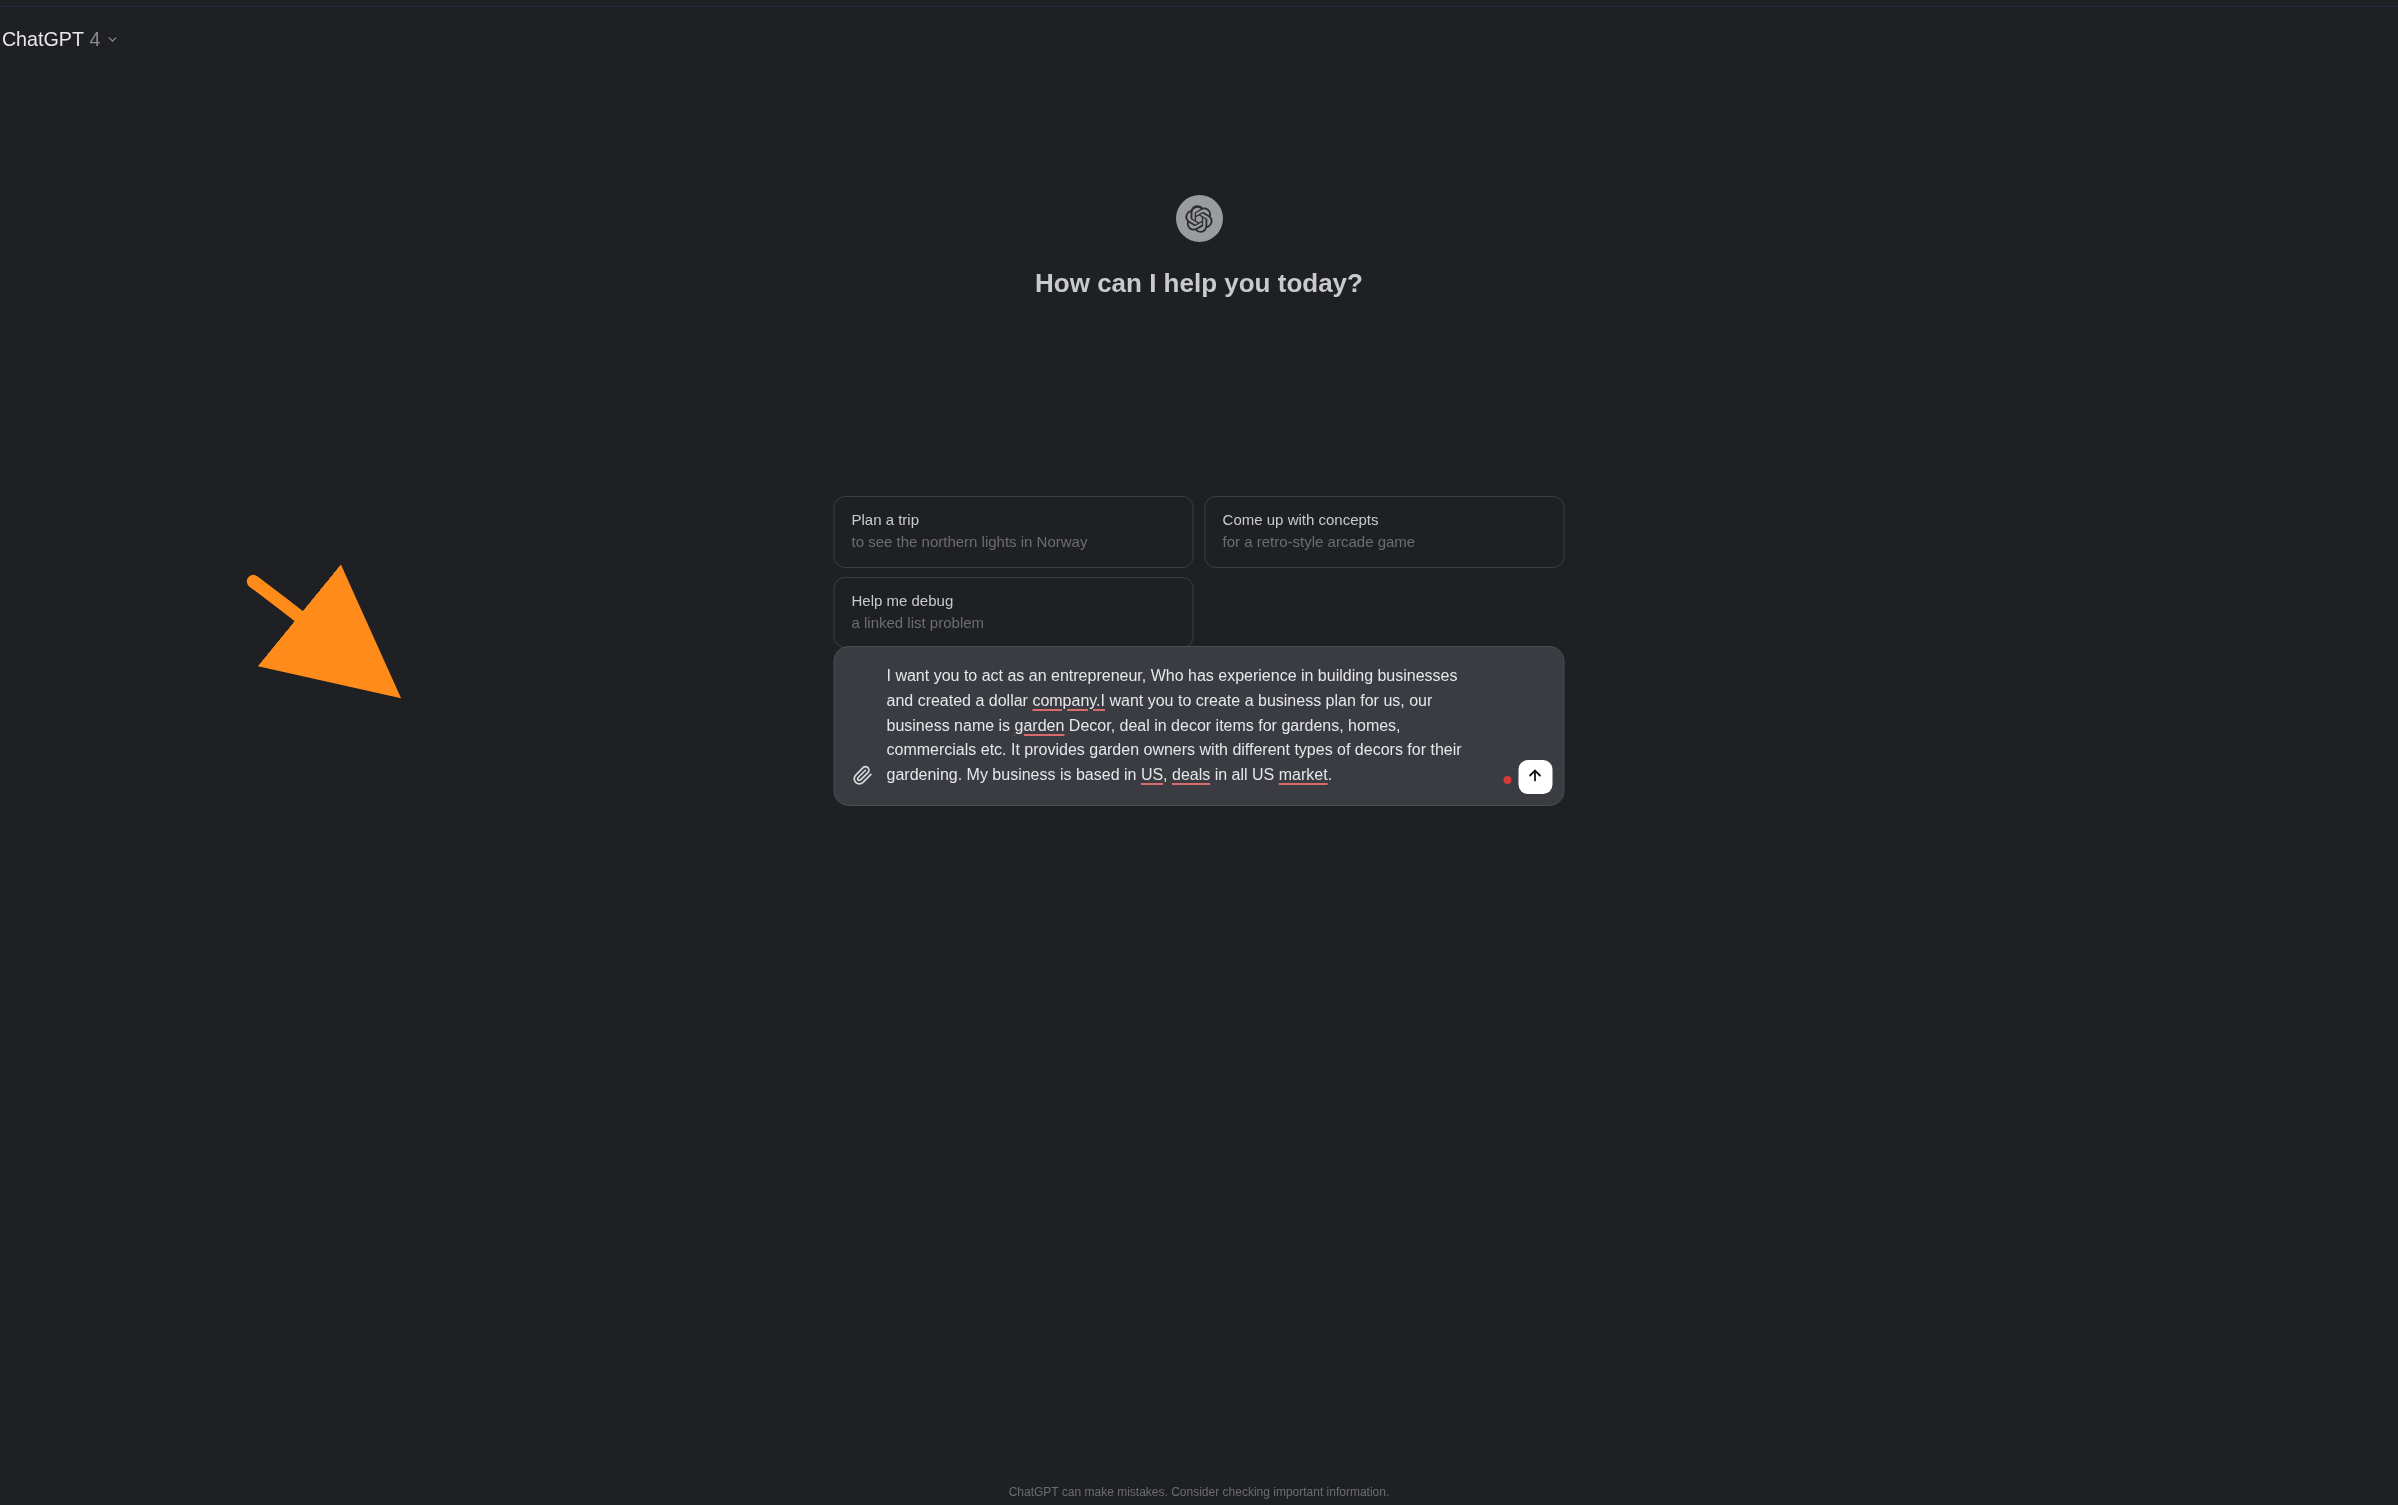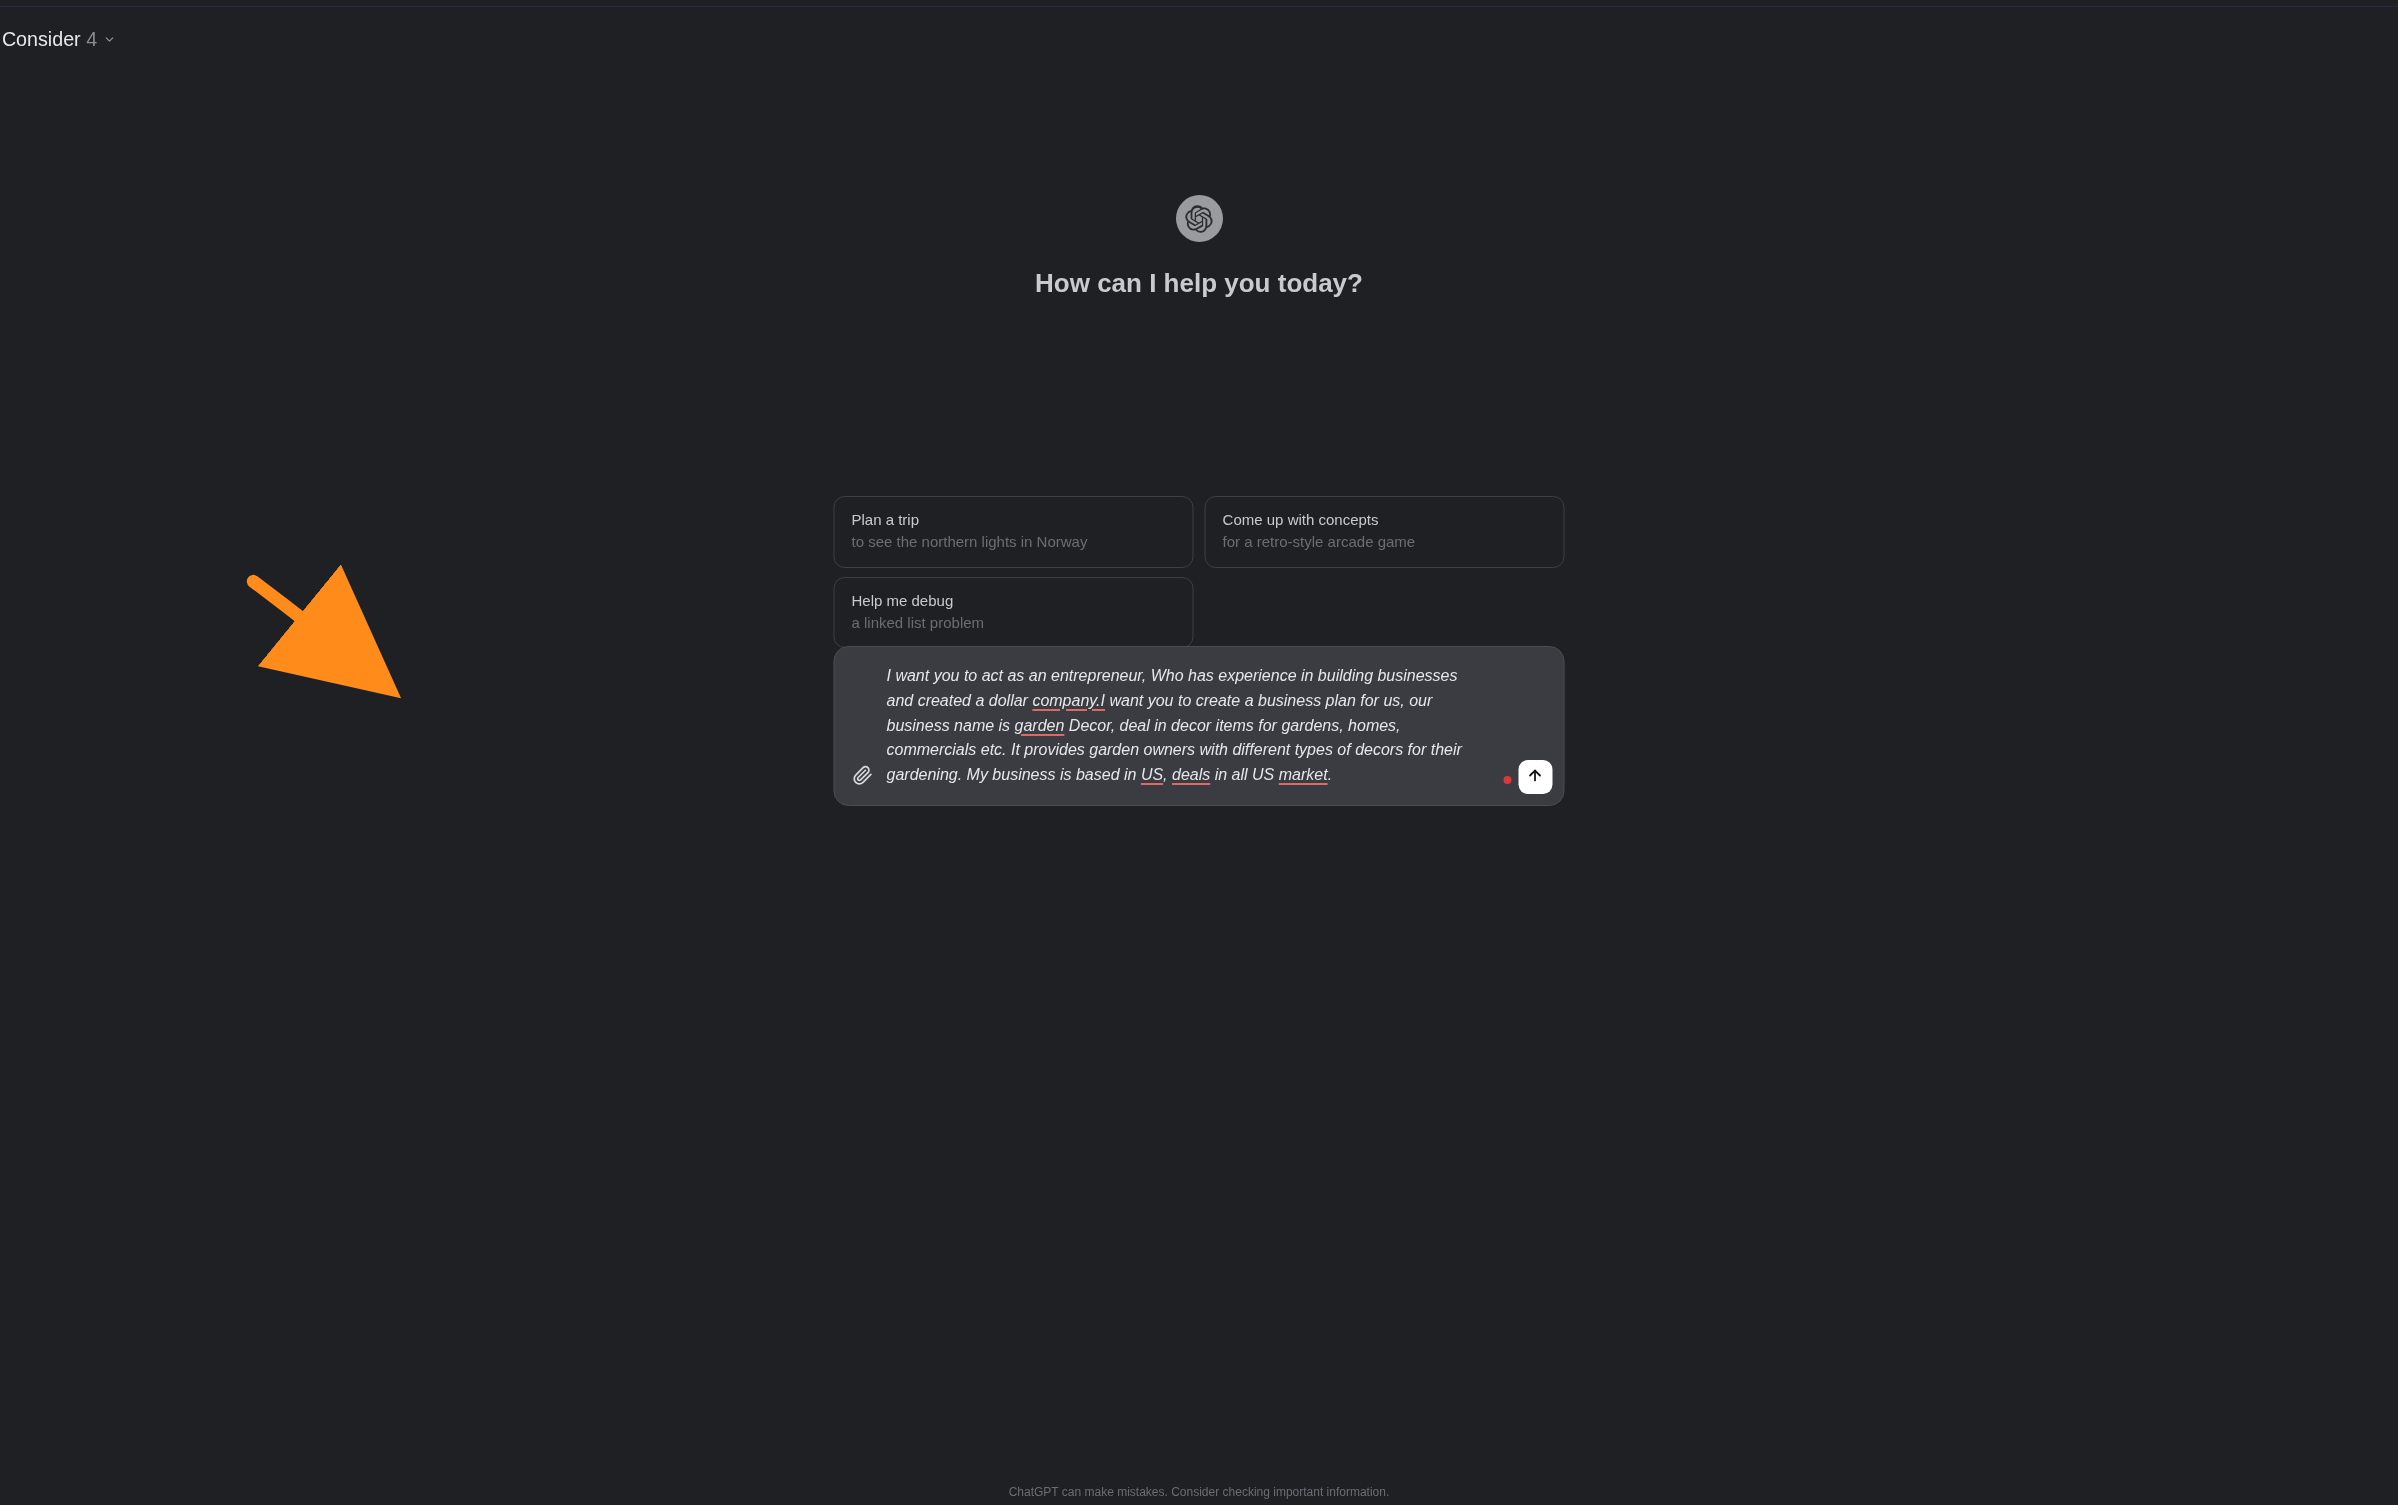--- a/index.html
+++ b/index.html
@@ -90,21 +90,20 @@
   .input-wrap {
     position: absolute;
     left: 50%; transform: translateX(-50%);
     top: 646px;
     width: 731px;
     background: var(--panel-light);
     border: 0.9px solid #4a4c52;
     border-radius: 15px;
     padding: 17px 82px 17px 52px;
     min-height: 141px;
-    font-style: italic;
   }
   .input-wrap .text {
     color: #e6e7eb;
     font-size: 16px;
     line-height: 1.55;
     word-wrap: break-word;
   }
   .ul { text-decoration: underline; text-decoration-color: var(--underline); text-decoration-thickness: 1.9px; text-underline-offset: 2.8px; }
   .attach-btn {
     position: absolute; left: 13px; bottom: 13px;
@@ -147,21 +146,21 @@
     pointer-events: none;
   }
   .arrow-anno svg { width: 100%; height: 100%; overflow: visible; }
 </style>
 </head>
 <body>
 
 <div class="top-bar"></div>
 
 <div class="model-selector">
-  <span class="name">Consider</span>
+  <span class="name">ChatGPT</span>
   <span class="ver">4</span>
   <span class="chevron">
     <svg width="13" height="13" viewBox="0 0 24 24" fill="none" stroke="#8b8c91" stroke-width="2.5" stroke-linecap="round" stroke-linejoin="round">
         <polyline points="6 9 12 15 18 9"></polyline>
       </svg>
   </span>
 </div>
 
 <div class="hero">
   <div class="logo-circle">

